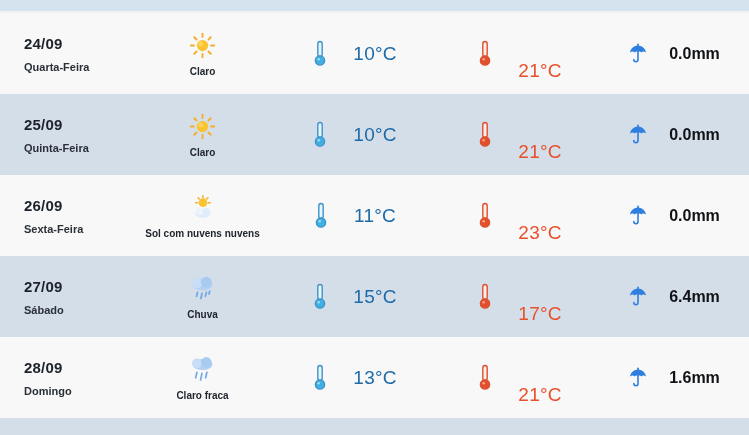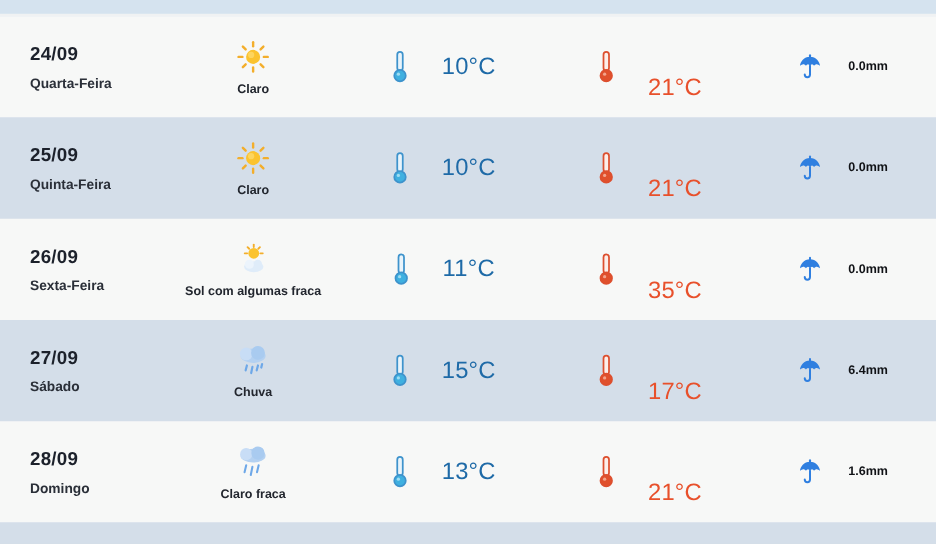--- a/index.html
+++ b/index.html
@@ -67,21 +67,21 @@
   .temp-cell .ticon { margin-right: 26px; display: flex; align-items: center; }
   .temp {
     font-size: 19px;
     font-weight: normal;
     letter-spacing: 0.2px;
   }
   .temp.min { color: #1e6aa7; }
   .temp.max { color: #e8502b; margin-top: 35px; }
   .precip-cell .uicon { margin-right: 22px; display: flex; align-items: center; }
   .precip {
-    font-size: 10px;
+    font-size: 16px;
     font-weight: bold;
     color: #101216;
   }
 </style>
 </head>
 <body>
 
 <div class="widget">
   <div class="topbar"></div>
 
@@ -211,41 +211,41 @@
               <line x1="17.9" y1="7.5" x2="19.7" y2="7.5"></line>
               <line x1="8.4" y1="2.9" x2="9.6" y2="4.1"></line>
               <line x1="17.6" y1="2.9" x2="16.4" y2="4.1"></line>
             </g>
             <circle cx="13" cy="7.5" r="4" fill="#fbc32f"></circle>
             <ellipse cx="13" cy="17.5" rx="7.2" ry="4" fill="#dfecf9"></ellipse>
             <circle cx="9.8" cy="15.6" r="3.4" fill="#ecf4fc"></circle>
             <circle cx="16" cy="15.4" r="3.1" fill="#dfecf9"></circle>
           </svg>
         </span>
-      <div class="cond">Sol com algumas fraca</div>
+      <div class="cond">Sol com nuvens nuvens</div>
     </div>
     <div class="temp-cell">
       <span class="ticon">
           <svg width="14" height="27" viewBox="0 0 14 27">
             <rect x="4.8" y="1.5" width="4.4" height="15" rx="2.2" fill="#e9f4fb" stroke="#3e93cc" stroke-width="1.4"></rect>
             <circle cx="7" cy="20.5" r="4.6" fill="#3fb0e0" stroke="#3e93cc" stroke-width="1.4"></circle>
             <circle cx="5.7" cy="19.3" r="1.3" fill="#9fdcf2"></circle>
           </svg>
         </span>
       <span class="temp min">11°C</span>
     </div>
     <div class="temp-cell">
       <span class="ticon">
           <svg width="14" height="27" viewBox="0 0 14 27">
             <rect x="4.8" y="1.5" width="4.4" height="15" rx="2.2" fill="#fdeee9" stroke="#dd4f2e" stroke-width="1.4"></rect>
             <circle cx="7" cy="20.5" r="4.6" fill="#e0502c" stroke="#dd4f2e" stroke-width="1.4"></circle>
             <circle cx="5.7" cy="19.3" r="1.3" fill="#f2a38b"></circle>
           </svg>
         </span>
-      <span class="temp max">35°C</span>
+      <span class="temp max">23°C</span>
     </div>
     <div class="precip-cell">
       <span class="uicon">
           <svg width="18" height="21" viewBox="0 0 18 21">
             <path d="M9 1.2 L9 3" stroke="#2f7fe0" stroke-width="1.6" stroke-linecap="round"></path>
             <path d="M9 2.4 C4.2 2.4 1.2 6.4 1 9.6 C2.8 8 4.6 8 5.7 9.6 C6.8 8 8 8 9 9.6 C10 8 11.2 8 12.3 9.6 C13.4 8 15.2 8 17 9.6 C16.8 6.4 13.8 2.4 9 2.4 Z" fill="#2f7fe0"></path>
             <path d="M9 9.6 L9 16.6 a2.1 2.1 0 0 1 -4.2 0" fill="none" stroke="#2f7fe0" stroke-width="1.6" stroke-linecap="round"></path>
           </svg>
         </span>
       <span class="precip">0.0mm</span>

